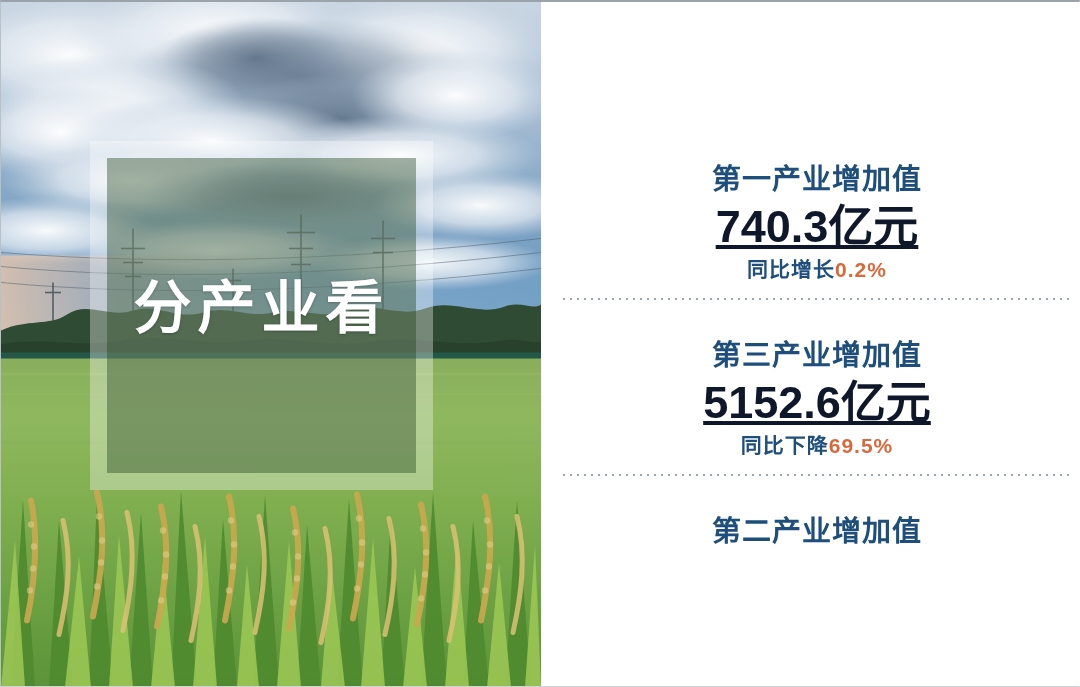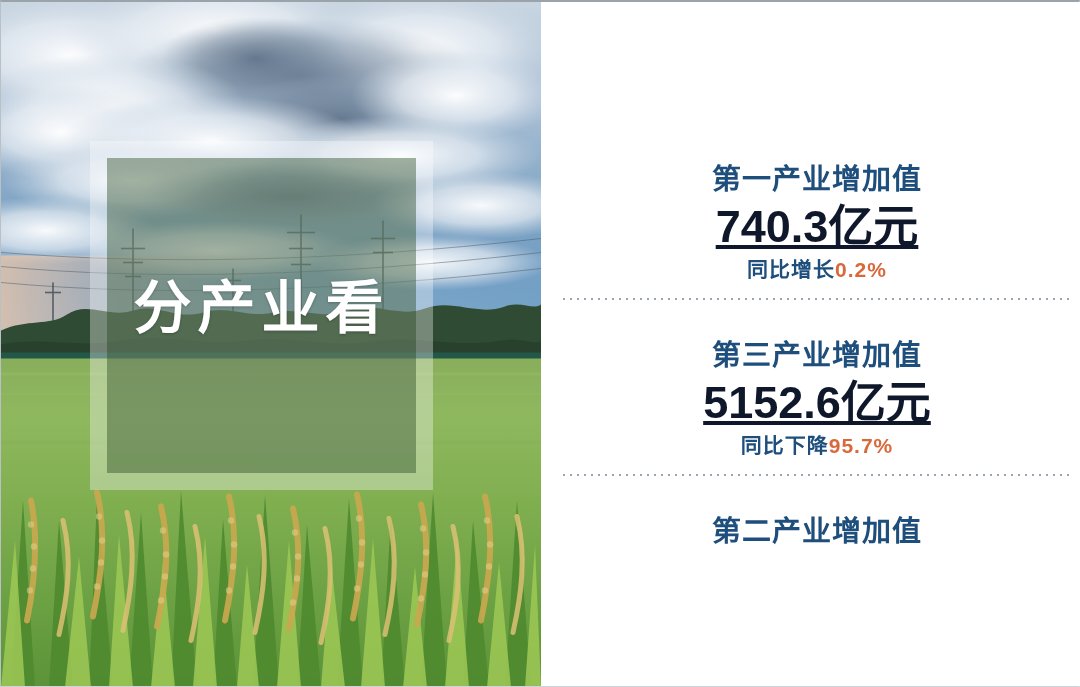--- a/index.html
+++ b/index.html
@@ -362,21 +362,21 @@
         <span>同比增长</span><span class="pct">0.2%</span>
       </div>
     </div>
 
     <div class="divider"></div>
 
     <div class="stat-block">
       <div class="stat-label">第三产业增加值</div>
       <div class="stat-value">5152.6亿元</div>
       <div class="stat-change">
-        <span>同比下降</span><span class="pct">95.7%</span>
+        <span>同比下降</span><span class="pct">69.5%</span>
       </div>
     </div>
 
     <div class="divider"></div>
 
     <div class="stat-block">
       <div class="stat-label">第二产业增加值</div>
     </div>
 
   </div>

